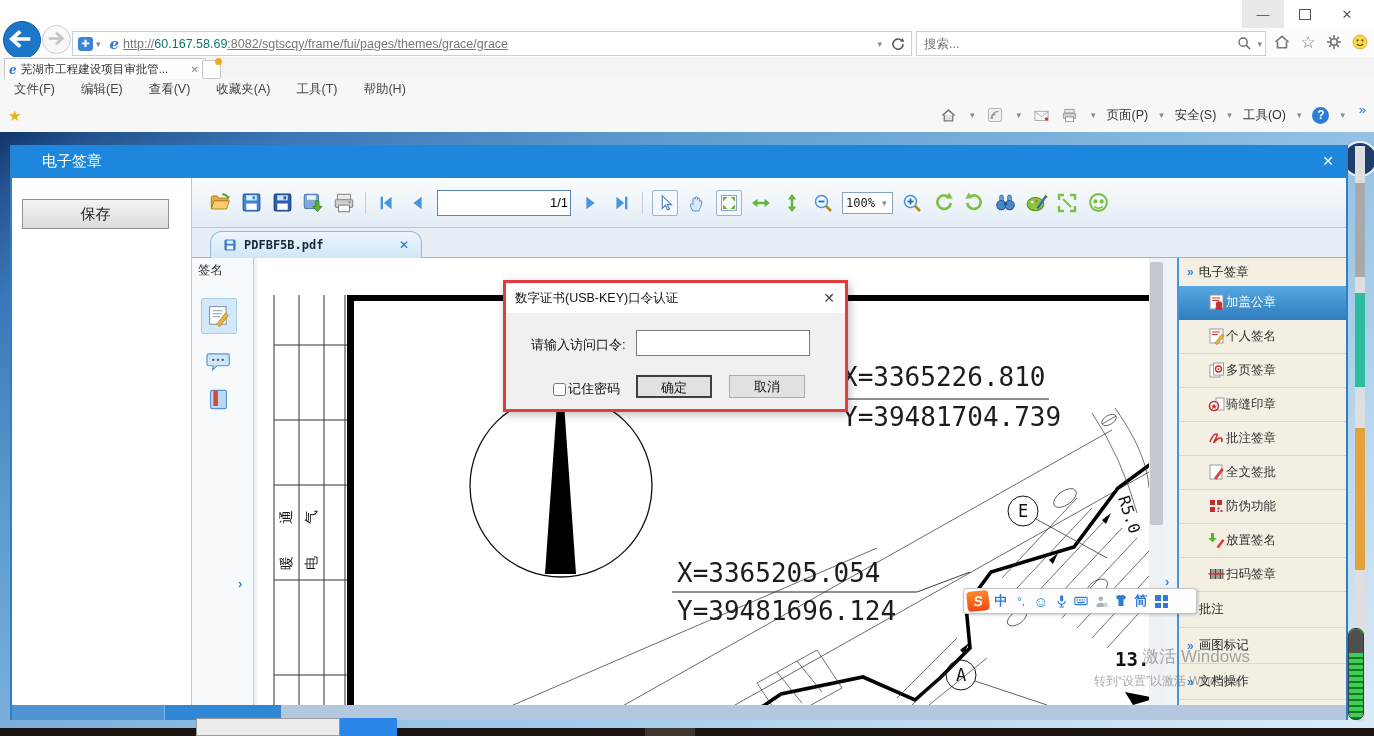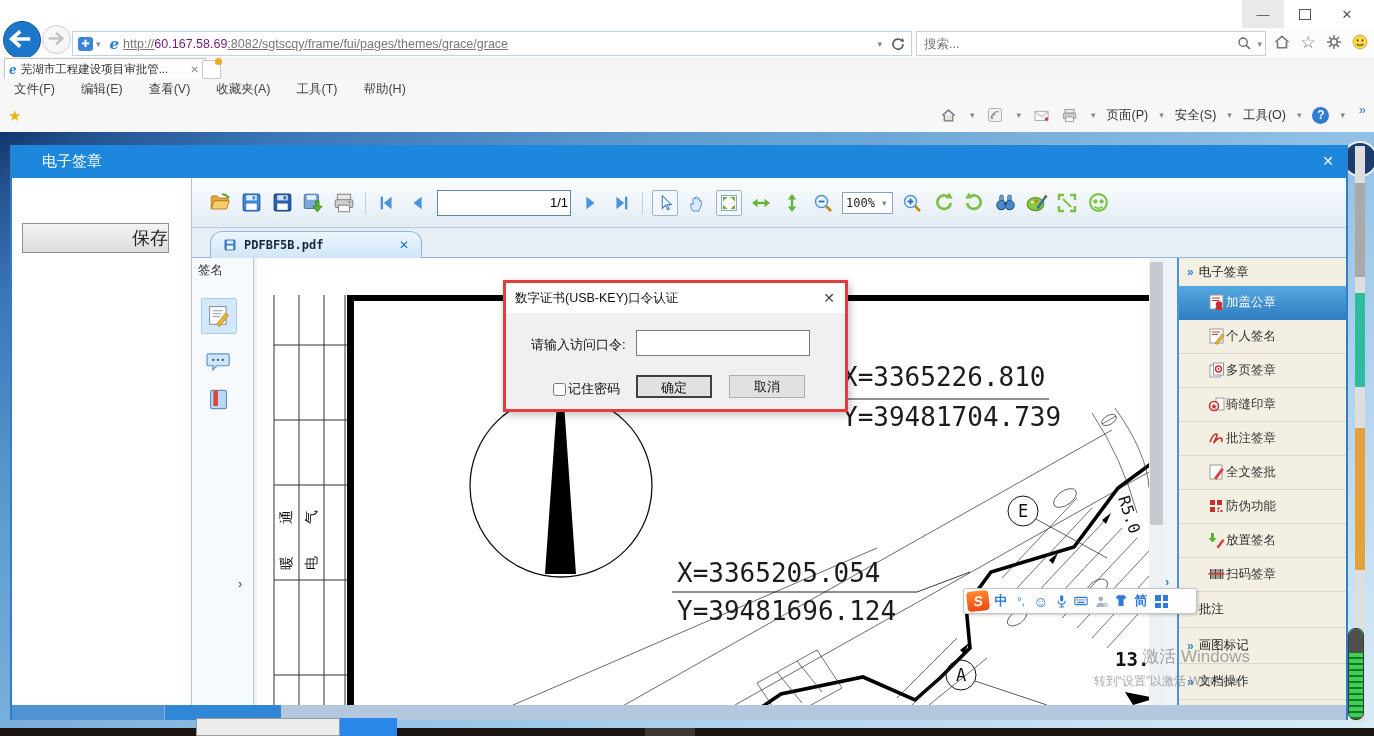--- a/index.html
+++ b/index.html
@@ -14,21 +14,21 @@
   .navbar{position:absolute;left:0;top:28px;width:100%;height:29px;background:#fcfcfc;}
   .circbtn{position:absolute;border-radius:50%;}
   .backbtn{left:3px;top:-7px;width:36px;height:36px;background:#1c76c9;border:1px solid #135a9e;}
   .fwdbtn{left:42px;top:-3px;width:27px;height:27px;background:#f7f7f7;border:1px solid #cfcfcf;}
   .addrbox{position:absolute;left:72px;top:3px;width:838px;height:23px;background:#fff;border:1px solid #bfd3e6;display:flex;align-items:center;}
   .compat{width:15px;height:14px;background:#3d85d6;border-radius:3px;color:#fff;font-size:10px;line-height:14px;text-align:center;margin-left:5px;}
   .caret{color:#7a8a9a;font-size:9px;padding:0 3px;}
   .elogo{color:#2f7cd6;font-weight:bold;font-size:15px;font-style:italic;margin:0 4px 0 6px;font-family:"DejaVu Serif",serif;}
   .urltext{flex:1;white-space:nowrap;overflow:hidden;font-size:12.5px;}
   .urltext .dim{color:#777;text-decoration:underline;}
-  .urltext .host{color:#701a75;}
+  .urltext .host{color:#0f766e;}
   .refresh{padding:0 6px;color:#667;font-size:13px;}
   .searchbox{position:absolute;left:916px;top:3px;width:348px;height:23px;background:#fff;border:1px solid #cfcfcf;display:flex;align-items:center;}
   .searchbox input{flex:1;border:none;outline:none;font-size:12.5px;padding-left:7px;background:transparent;color:#444;font-family:inherit;}
   .navicons{position:absolute;right:4px;top:2px;display:flex;gap:6px;align-items:center;height:24px;}
   .navico{width:20px;height:20px;display:flex;align-items:center;justify-content:center;}
   .tabrow{position:absolute;left:0;top:57px;width:100%;height:22px;background:#f4f4f4;border-bottom:1px solid #d8d8d8;}
   .tab{position:absolute;left:4px;top:1px;width:192px;height:21px;background:#fdfdfd;border:1px solid #c6c6c6;border-bottom:none;display:flex;align-items:center;padding:0 4px;}
   .tab .title{flex:1;font-size:11.5px;color:#333;white-space:nowrap;overflow:hidden;}
   .tabclose{color:#888;font-size:10px;padding:0 2px;}
   .newtab{position:absolute;left:202px;top:3px;width:17px;height:17px;background:#fff;border:1px solid #c6c6c6;border-radius:2px;}
@@ -49,21 +49,21 @@
   .rstrip{position:absolute;left:1355px;top:14px;width:10px;height:576px;background:#dedede;z-index:3;}
   .rseg{position:absolute;left:0;width:10px;}
   
   .modal{position:absolute;left:10px;top:13px;width:1338px;height:575px;background:#fff;z-index:5;
     border-left:2px solid #2f7fc8;border-right:2px solid #2f7fc8;box-sizing:border-box;}
   .modal-title{position:absolute;left:0;top:0;width:100%;height:33px;background:#1d87dd;color:#fff;
     display:flex;align-items:center;padding-left:30px;box-sizing:border-box;font-size:15px;}
   .modal-close{position:absolute;right:12px;top:8px;color:#fff;font-size:14px;}
   .leftpanel{position:absolute;left:0;top:33px;width:180px;height:527px;background:#fff;border-right:1px solid #b8c4d2;box-sizing:border-box;}
   .savebtn{position:absolute;left:10px;top:21px;width:145px;height:28px;background:linear-gradient(#f4f4f4,#dcdcdc);
-    border:1px solid #8f8f8f;text-align:right;line-height:28px;font-size:18px;color:#222;margin-top:24px;}
+    border:1px solid #8f8f8f;text-align:center;line-height:28px;font-size:15px;color:#222;}
   .pdfarea{position:absolute;left:180px;top:33px;right:0;bottom:15px;background:#eef3f8;}
   .pdf-toolbar{position:absolute;left:0;top:0;width:100%;height:50px;background:linear-gradient(#fbfdfe,#e2ecf5);
     border-bottom:1px solid #b9c9da;display:flex;align-items:center;gap:7px;padding-left:16px;box-sizing:border-box;}
   .tbico{width:24px;height:24px;display:flex;align-items:center;justify-content:center;}
   .tbsep{width:1px;height:22px;background:#c2cedb;margin:0 2px;}
   .sunken{border:1px solid #9fb4c8;background:#f2f8fd;border-radius:2px;}
   .pageinput{width:90px;height:22px;border:1px solid #5b87b8;background:#fff;text-align:right;font-size:13px;font-family:inherit;padding-left:40px;}
   .zoomcombo{display:flex;align-items:center;height:20px;border:1px solid #8aa4c0;background:#fff;padding:0 3px;gap:4px;}
   .zoomcombo .zl{font-size:12px;font-family:"DejaVu Sans Mono",monospace;}
   .pdf-tabs{position:absolute;left:0;top:50px;width:100%;height:30px;background:#e8eef5;border-bottom:1px solid #8fb8dc;box-sizing:border-box;}

